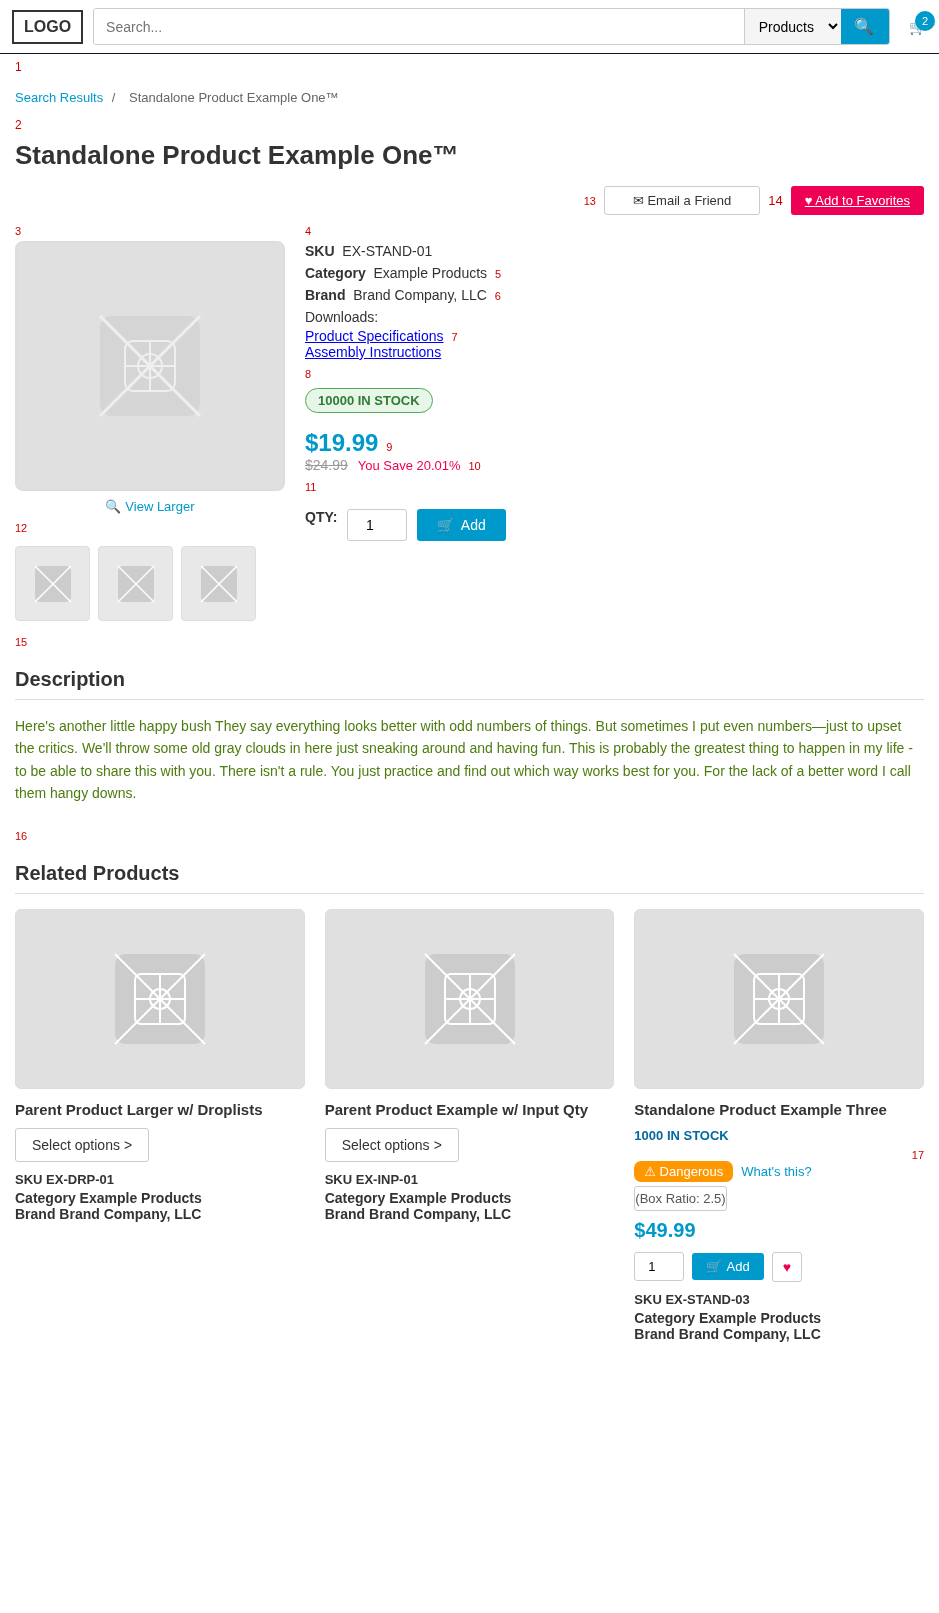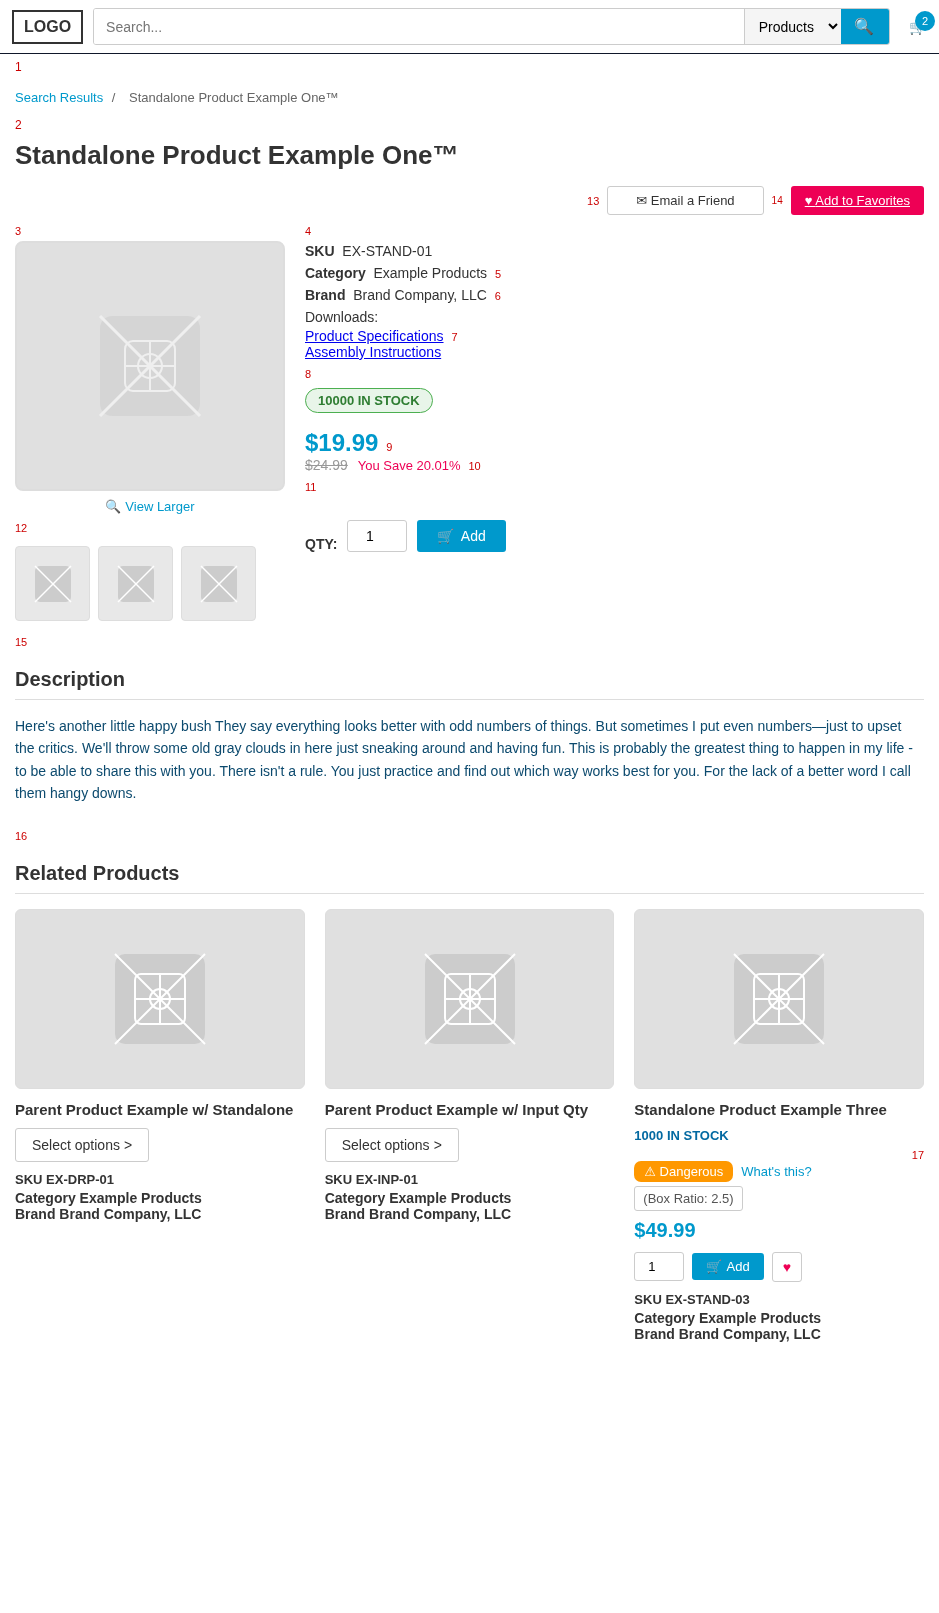--- a/index.html
+++ b/index.html
@@ -43,43 +43,43 @@
     .detail-row { margin-bottom: 6px; font-size: 14px; }
     .detail-label { font-weight: bold; color: #333; }
     .detail-value { color: #333; }
     .downloads-section { margin-bottom: 8px; }
     .downloads-label { font-weight: normal; color: #333; margin-bottom: 3px; }
     .stock-badge { display: inline-block; background: #e8f5e9; border: 1px solid #4caf50; color: #2e7d32; padding: 4px 12px; border-radius: 20px; font-weight: bold; font-size: 13px; margin: 8px 0; }
     .price-section { margin: 8px 0; }
     .current-price { font-size: 24px; color: #0099cc; font-weight: bold; }
     .original-price { text-decoration: line-through; color: #999; font-size: 14px; margin-right: 6px; }
     .savings { color: #e05; font-size: 13px; }
-    .qty-section { display: flex; align-items: flex-end; gap: 10px; margin-top: 27px; }
+    .qty-section { display: flex; align-items: flex-start; gap: 10px; margin-top: 16px; }
     .qty-label { font-weight: bold; }
     .qty-input { width: 60px; padding: 7px 10px; border: 1px solid #ccc; border-radius: 3px; text-align: center; font-size: 14px; }
     .add-btn { background: #0099cc; color: white; border: none; padding: 8px 20px; border-radius: 3px; cursor: pointer; font-size: 14px; display: flex; align-items: center; gap: 6px; }
 
     
     .section-title { font-size: 20px; font-weight: bold; padding: 20px 15px 8px; }
     .divider { border: none; border-top: 1px solid #ddd; margin: 0 15px; }
-    .description-text { padding: 15px 15px; font-size: 14px; line-height: 1.6; color: #0c4a6e; }
+    .description-text { padding: 15px 15px; font-size: 14px; line-height: 1.6; color: #4d7c0f; }
 
     
     .related-grid { display: flex; gap: 20px; padding: 15px 15px; }
     .product-card { flex: 1; }
     .product-card-image { width: 100%; height: 180px; background: #e0e0e0; border: 1px solid #ddd; border-radius: 6px; display: flex; align-items: center; justify-content: center; margin-bottom: 12px; }
     .product-card-title { font-weight: bold; font-size: 15px; margin-bottom: 10px; color: #333; }
     .select-options-btn { border: 1px solid #ccc; background: white; padding: 8px 16px; border-radius: 3px; cursor: pointer; font-size: 14px; color: #333; display: flex; align-items: center; gap: 4px; margin-bottom: 10px; }
     .card-sku { font-size: 13px; margin-bottom: 3px; }
     .card-sku span, .card-cat span, .card-brand span { font-weight: bold; }
     .card-stock { color: #0369a1; font-weight: bold; font-size: 13px; margin-bottom: 6px; }
     .dangerous-row { display: flex; align-items: center; gap: 8px; margin-bottom: 4px; }
     .dangerous-badge { background: #ff9800; color: white; padding: 3px 10px; border-radius: 7px; font-size: 13px; display: flex; align-items: center; gap: 4px; cursor: pointer; }
     .whats-this { color: #0099cc; font-size: 13px; text-decoration: none; cursor: pointer; }
-    .box-ratio { font-size: 13px; color: #555; border: 1px solid #ccc; border-radius: 3px; padding: 4px 8px; margin-bottom: 8px; display: inline-block; }
+    .box-ratio { font-size: 13px; color: #555; border: 1px solid #ccc; border-radius: 3px; padding: 4px 0; margin-bottom: 8px; display: inline-block; }
     .card-price { color: #0099cc; font-size: 20px; font-weight: bold; margin-bottom: 10px; }
     .card-add-row { display: flex; align-items: center; gap: 8px; margin-bottom: 10px; }
     .card-qty-input { width: 50px; padding: 6px 8px; border: 1px solid #ccc; border-radius: 3px; text-align: center; font-size: 13px; }
     .card-add-btn { background: #0099cc; color: white; border: none; padding: 6px 14px; border-radius: 3px; cursor: pointer; font-size: 13px; display: flex; align-items: center; gap: 4px; }
     .card-fav-btn { background: white; border: 1px solid #ccc; padding: 6px 10px; border-radius: 3px; cursor: pointer; color: #e05; font-size: 14px; }
     .thumb svg { width: 40px; height: 40px; }
   </style>
 </head>
 <body>
 
@@ -104,21 +104,21 @@
   <span>/</span>
   <span>Standalone Product Example One™</span>
 </div>
 
 <div style="padding: 3px 15px; font-size: 12px; color: #c00;"><span>2</span></div>
 <h1 class="product-title">Standalone Product Example One™</h1>
 
 <div class="action-buttons">
   <span style="font-size:11px;color:#c00;align-self:center;"><span>13</span></span>
   <button class="btn-email">✉ <span>Email a Friend</span></button>
-  <span style="font-size:10px;color:#c00;align-self:center;"><span>14</span></span>
+  <span style="font-size:13px;color:#c00;align-self:center;"><span>14</span></span>
   <button class="btn-favorites">♥ <span>Add to Favorites</span></button>
 </div>
 
 <div class="product-layout">
 
   <div class="product-images">
     <div style="font-size:11px;color:#c00;margin-bottom:4px;"><span>3</span></div>
     <div class="main-image">
       <svg viewBox="0 0 120 120" width="120" height="120" fill="none" xmlns="http://www.w3.org/2000/svg">
         <rect x="10" y="10" width="100" height="100" rx="12" fill="#ccc"></rect>
@@ -221,21 +221,21 @@
       <svg viewBox="0 0 100 100" width="100" height="100" fill="none">
         <rect x="5" y="5" width="90" height="90" rx="10" fill="#ccc"></rect>
         <line x1="5" y1="5" x2="95" y2="95" stroke="white" stroke-width="2"></line>
         <line x1="95" y1="5" x2="5" y2="95" stroke="white" stroke-width="2"></line>
         <rect x="25" y="25" width="50" height="50" rx="6" fill="none" stroke="white" stroke-width="2"></rect>
         <line x1="50" y1="25" x2="50" y2="75" stroke="white" stroke-width="2"></line>
         <line x1="25" y1="50" x2="75" y2="50" stroke="white" stroke-width="2"></line>
         <circle cx="50" cy="50" r="10" fill="none" stroke="white" stroke-width="2"></circle>
       </svg>
     </div>
-    <div class="product-card-title">Parent Product Example w/ Standalone</div>
+    <div class="product-card-title">Parent Product Larger w/ Droplists</div>
     <button class="select-options-btn">
       <span>Select options</span> &gt;
     </button>
     <div class="card-sku">
       <span>SKU</span>&nbsp;<span>EX-DRP-01</span>
     </div>
     <div class="card-cat">
       <span>Category</span>&nbsp;<span>Example Products</span>
     </div>
     <div class="card-brand">

